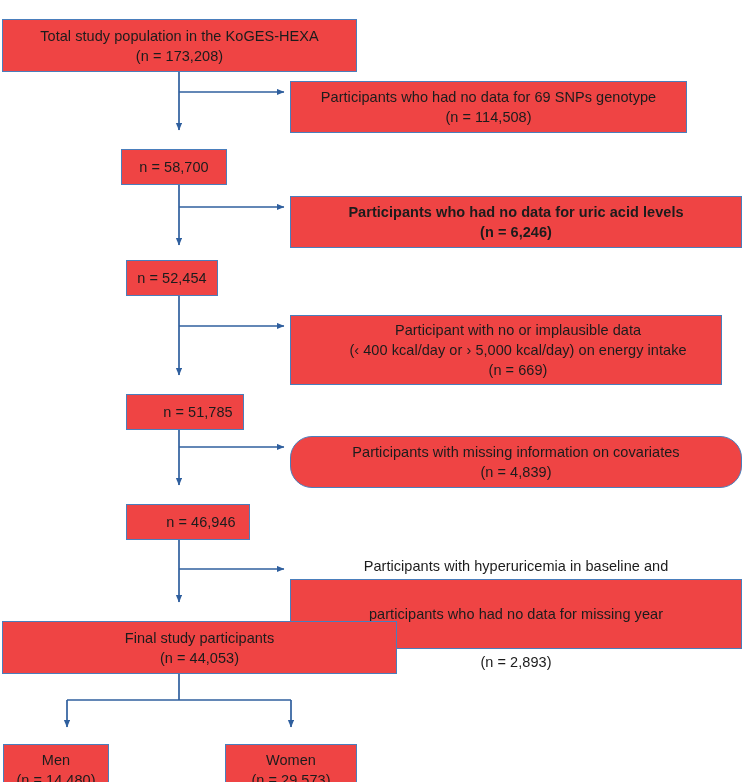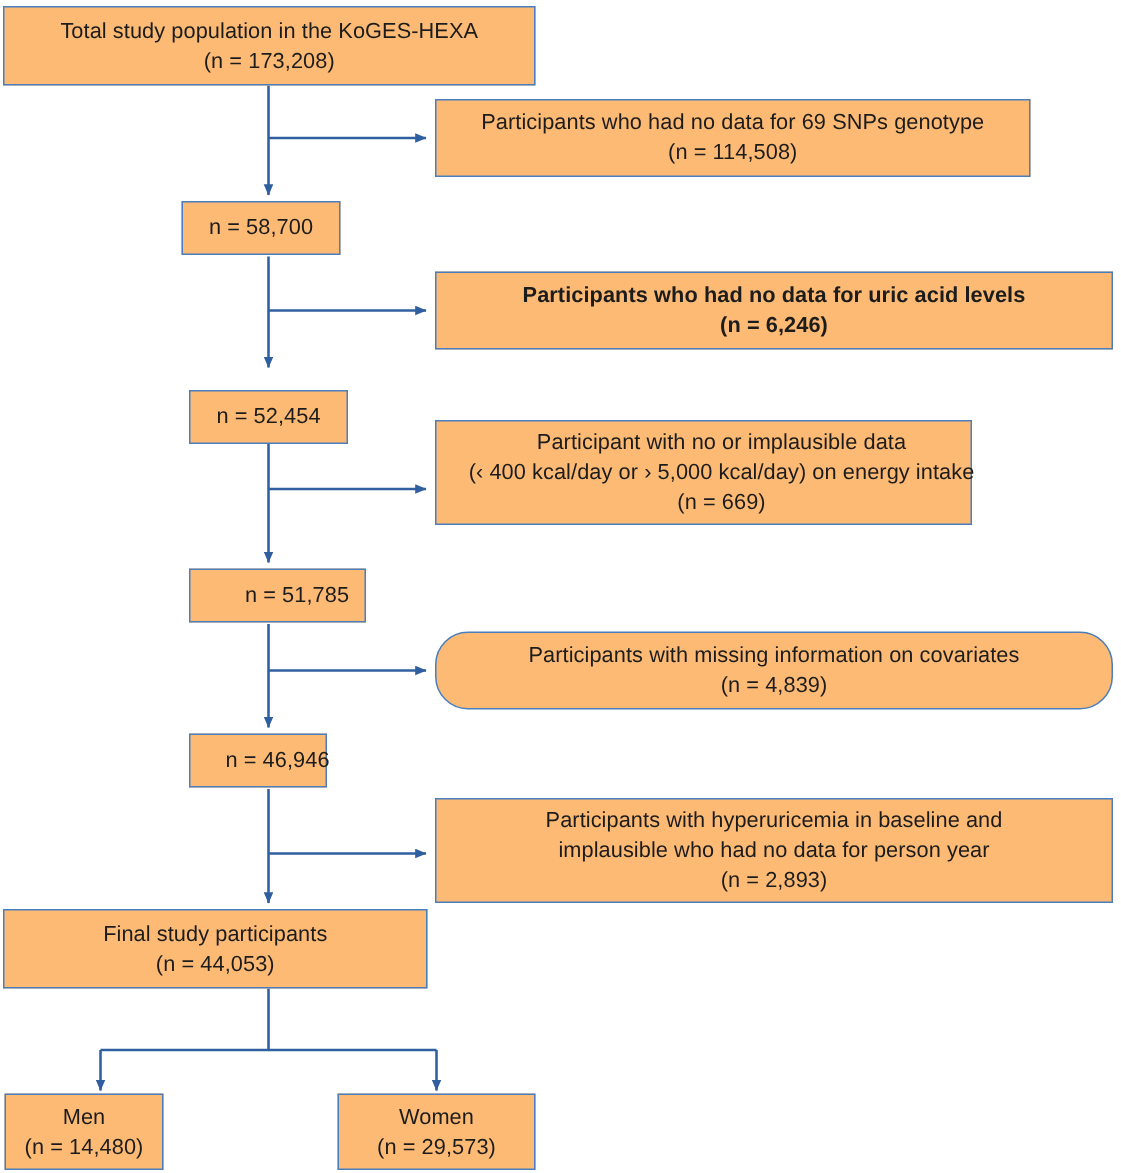--- a/index.html
+++ b/index.html
@@ -26,32 +26,33 @@
     position: absolute;
     left: 0;
     top: 0;
     width: 747px;
     height: 782px;
     pointer-events: none;
   }
   .node {
     position: absolute;
     box-sizing: border-box;
-    background: #fdba74;
+    background: #ef4444;
     border: 1.4px solid #4a7ebc;
     display: flex;
     flex-direction: column;
     align-items: center;
     justify-content: center;
     text-align: center;
     font-size: 14.5px;
     line-height: 1.38;
     color: #1c1c1c;
     letter-spacing: 0.05px;
     padding: 2px 6px;
+    margin-top: 15px;
   }
   .node .line {
     display: block;
     white-space: nowrap;
   }
   .node.small {
     font-size: 14.5px;
   }
 </style>
 </head>
@@ -101,50 +102,50 @@
 
   <div class="node small" style="left:121px; top:134px; width:106px; height:36px;">
     <span class="line">n = 58,700</span>
   </div>
 
   <div class="node" style="left:290px; top:181px; width:452px; height:52px;font-weight:bold;">
     <span class="line">Participants who had no data for uric acid levels</span>
     <span class="line">(n = 6,246)</span>
   </div>
 
-  <div class="node small" style="left:126px; top:260px; width:106px; height:36px;">
+  <div class="node small" style="left:126px; top:245px; width:92px; height:36px;">
     <span class="line">n = 52,454</span>
   </div>
 
-  <div class="node" style="left:290px; top:280px; width:358px; height:70px;padding-left:30px;">
+  <div class="node" style="left:290px; top:300px; width:432px; height:70px;padding-left:30px;">
     <span class="line">Participant with no or implausible data</span>
     <span class="line">(‹ 400 kcal/day or › 5,000 kcal/day) on energy intake</span>
     <span class="line">(n = 669)</span>
   </div>
 
   <div class="node small" style="left:126px; top:379px; width:118px; height:36px;padding-left:32px;">
     <span class="line">n = 51,785</span>
   </div>
 
   <div class="node" style="left:290px; top:421px; width:452px; height:52px;border-radius:22px;">
     <span class="line">Participants with missing information on covariates</span>
     <span class="line">(n = 4,839)</span>
   </div>
 
-  <div class="node small" style="left:126px; top:489px; width:92px; height:36px;padding-left:32px;">
+  <div class="node small" style="left:126px; top:489px; width:124px; height:36px;padding-left:32px;">
     <span class="line">n = 46,946</span>
   </div>
 
-  <div class="node" style="left:290px; top:532px; width:452px; height:70px;">
+  <div class="node" style="left:290px; top:564px; width:452px; height:70px;gap:28px;">
     <span class="line">Participants with hyperuricemia in baseline and</span>
-    <span class="line">implausible who had no data for person year</span>
+    <span class="line">participants who had no data for missing year</span>
     <span class="line">(n = 2,893)</span>
   </div>
 
-  <div class="node" style="left:2px; top:606px; width:283px; height:53px;">
+  <div class="node" style="left:2px; top:606px; width:395px; height:53px;">
     <span class="line">Final study participants</span>
     <span class="line">(n = 44,053)</span>
   </div>
 
   <div class="node" style="left:3px; top:729px; width:106px; height:51px;">
     <span class="line">Men</span>
     <span class="line">(n = 14,480)</span>
   </div>
 
   <div class="node" style="left:225px; top:729px; width:132px; height:51px;">

